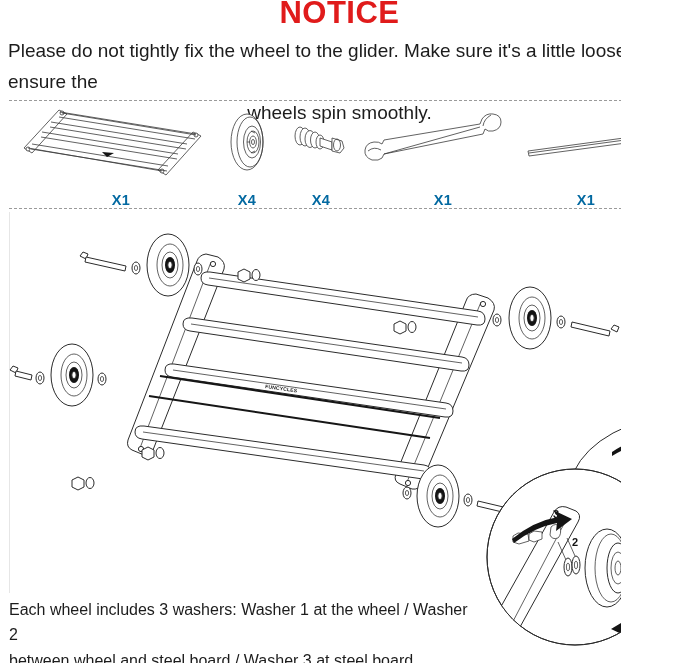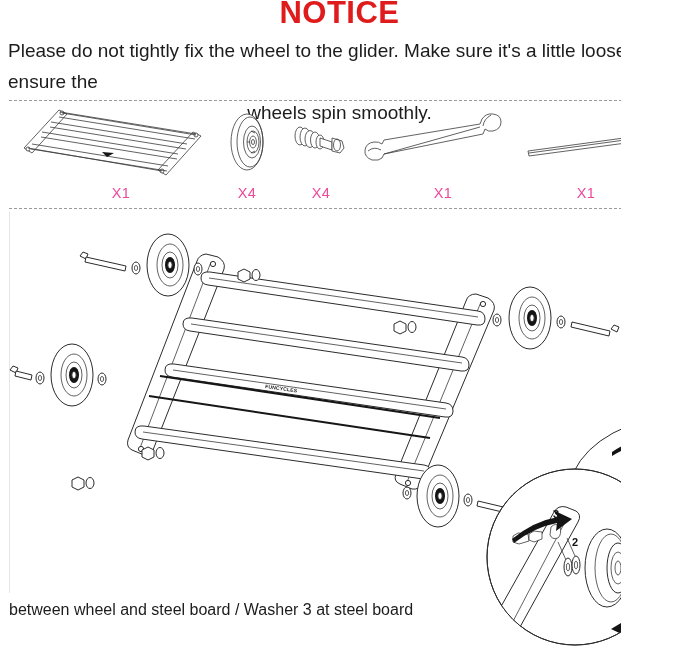--- a/index.html
+++ b/index.html
@@ -68,24 +68,24 @@
     position: absolute;
     text-align: center;
   }
   .part-art {
     position: relative;
     width: 100%;
     height: 72px;
   }
   .part-label {
     font-size: 14.5px;
-    font-weight: normal;
-    color: #ec4899;
+    font-weight: bold;
+    color: #0369a1;
     letter-spacing: 0.3px;
-    margin-top: 9px;
+    margin-top: 16px;
   }
   .part-1 { left: 10px;  top: 0;  width: 222px; }
   .part-2 { left: 208px; top: 0;  width: 78px;  }
   .part-3 { left: 282px; top: 0;  width: 78px;  }
   .part-4 { left: 358px; top: 0;  width: 170px; }
   .part-5 { left: 520px; top: 0;  width: 132px; }
 
   
   .assembly-panel {
     position: absolute;
@@ -399,16 +399,17 @@
             <path class="solid" d="M664 400 q-24 2 -46 14 l1 -8 l-18 11 l19 9 l-4 -7 q22 -11 46 -13 Z"></path>
           </g>
           <circle class="ln" cx="565" cy="345" r="88" fill="none"></circle>
         </g>
 
       </svg>
     </div>
   </div>
 
   <div class="footer-note">
+    <span>Each wheel includes 3 washers: Washer 1 at the wheel / Washer 2</span>
     <span>between wheel and steel board / Washer 3 at steel board</span>
   </div>
 
 </div>
 
 </body></html>

